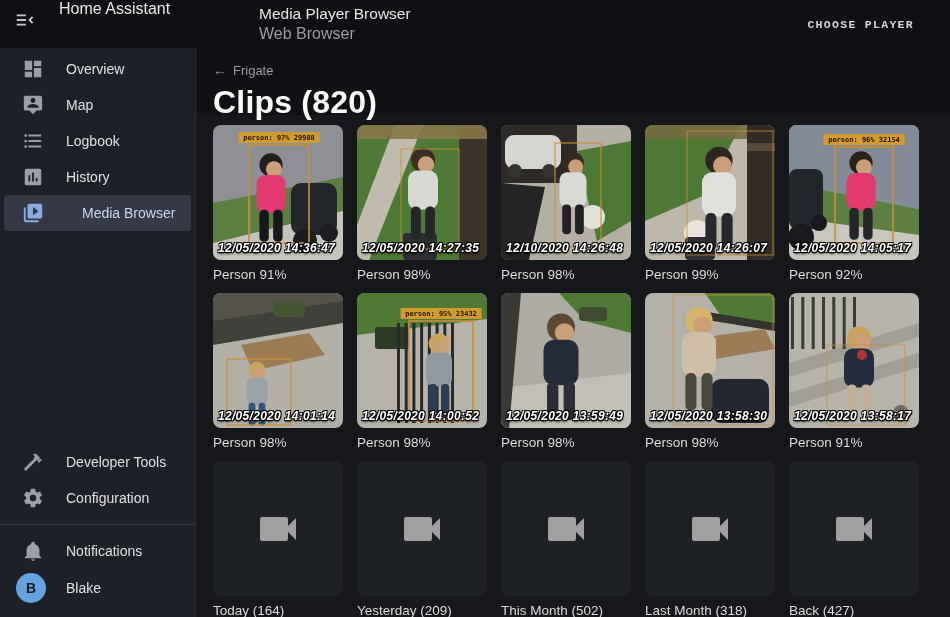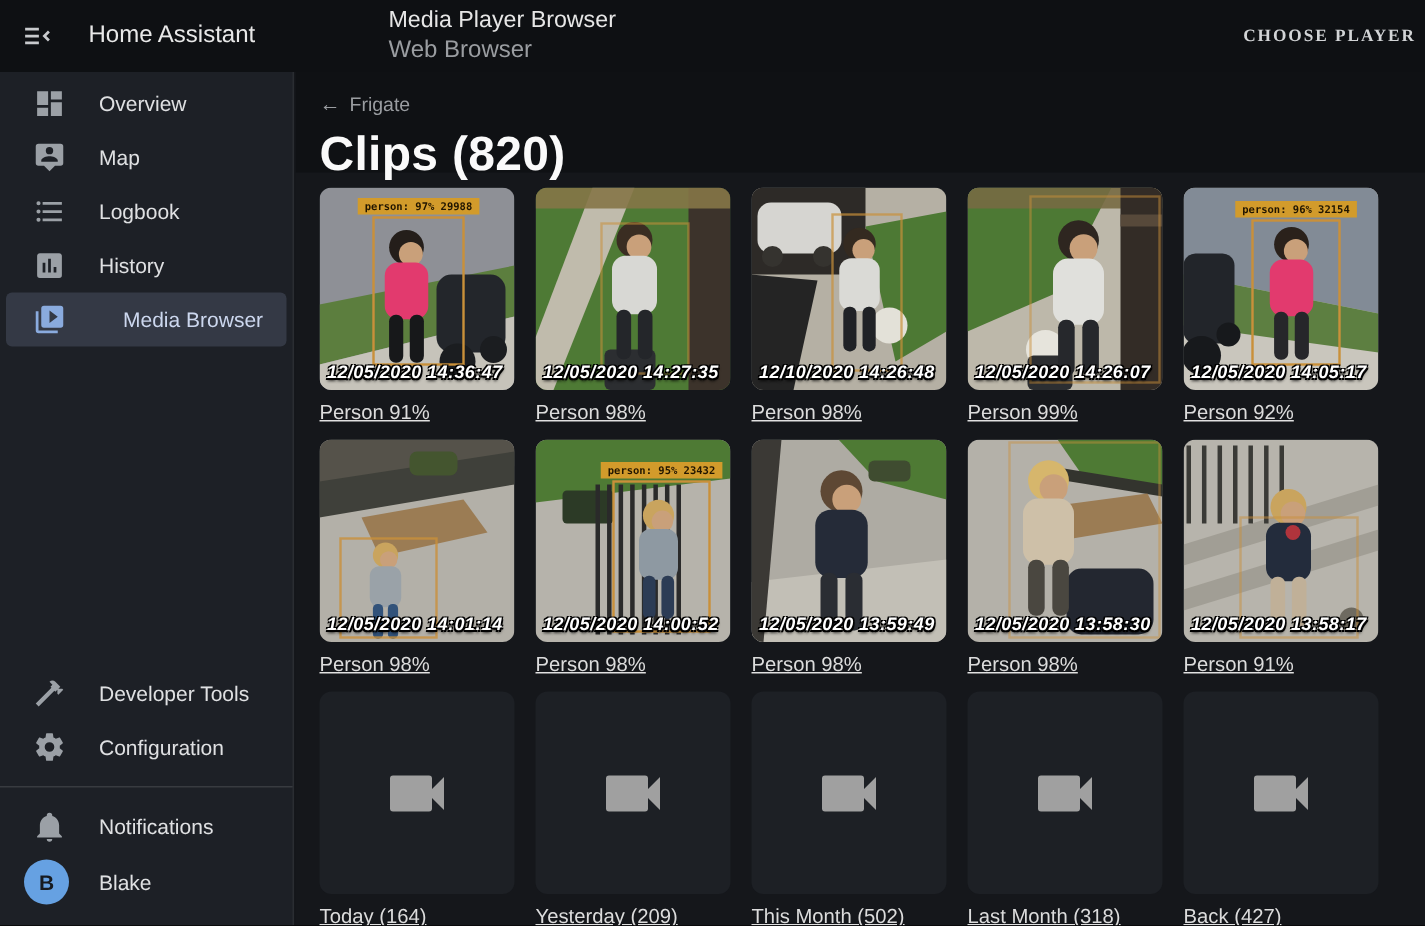--- a/index.html
+++ b/index.html
@@ -3,32 +3,32 @@
 <meta charset="utf-8">
 <style>
   html,body{margin:0;padding:0;background:#000;}
   .app{position:relative;width:950px;height:617px;overflow:hidden;
        font-family:"Liberation Sans","DejaVu Sans",sans-serif;
        background:#15171b;color:#e1e1e1;-webkit-font-smoothing:antialiased;}
 
   
   .topbar{position:absolute;left:0;top:0;width:950px;height:48px;background:#0e1013;
           display:flex;align-items:center;z-index:5;}
-  .topbar-left{width:196px;height:48px;display:flex;align-items:center;flex:0 0 auto;}
+  .topbar-left{width:196px;height:48px;display:flex;align-items:flex-start;flex:0 0 auto;}
   .menu-btn{width:40px;height:40px;margin-left:5px;border:none;background:transparent;
             display:flex;align-items:center;justify-content:center;cursor:pointer;padding:0;}
   .menu-btn svg{width:22px;height:22px;fill:#c8cacd;}
   .app-name{font-size:16px;color:#e8e8e8;font-weight:400;margin-left:14px;white-space:nowrap;}
   .title-block{margin-left:63px;line-height:1.15;}
   .title-main{font-size:15.5px;color:#e6e6e6;}
   .title-sub{font-size:16px;color:#9a9da1;margin-top:2px;}
   .topbar-spacer{flex:1;}
   .choose-player{background:transparent;border:none;color:#d2d4d6;font-size:11.5px;
-                 font-weight:bold;letter-spacing:1.3px;margin-right:0;cursor:pointer;
-                 font-family:Liberation Serif, serif;text-transform:uppercase;padding:8px 6px;}
+                 font-weight:bold;letter-spacing:1.3px;margin-right:30px;cursor:pointer;
+                 font-family:Liberation Mono, monospace;text-transform:uppercase;padding:8px 6px;}
 
   
   .sidebar{position:absolute;left:0;top:48px;width:196px;bottom:0;background:#1d2026;
            border-right:1px solid rgba(255,255,255,0.06);display:flex;flex-direction:column;
            box-sizing:border-box;padding-top:3px;}
   .nav-item{height:36px;display:flex;align-items:center;cursor:pointer;margin:0 4px;
             border-radius:4px;flex:0 0 auto;text-align:right;}
   .nav-item .nicon{width:24px;height:24px;margin-left:17px;flex:0 0 auto;
                    display:flex;align-items:center;justify-content:center;}
   .nav-item .nicon svg{width:22px;height:22px;fill:#9ba0a6;}
@@ -44,21 +44,21 @@
   .profile .nlabel{margin-left:20px;font-size:14px;color:#dfe0e2;font-weight:500;}
 
   
   .main{position:absolute;left:197px;top:48px;right:0;bottom:0;background:#15171b;overflow:hidden;}
   .content-header{background:#0f1114;padding:13px 0 4px 16px;height:50px;box-sizing:content-box;}
   .breadcrumb{display:inline-flex;align-items:center;color:#9a9da1;font-size:13px;cursor:pointer;}
   .breadcrumb .arr{margin-right:6px;font-size:14px;}
   .page-title{font-size:32px;font-weight:bold;color:#fafafa;margin-top:5px;letter-spacing:.2px;}
   .grid{padding:10px 0 0 16px;display:grid;grid-template-columns:repeat(5,130px);
         column-gap:14px;row-gap:10px;}
-  .cell{width:140px;text-decoration:underline;}
+  .cell{width:140px;}
   .thumb{position:relative;width:130px;height:135px;border-radius:8px;overflow:hidden;
          background:#23262b;cursor:pointer;}
   .thumb svg.scene{position:absolute;inset:0;display:block;}
   .ts{position:absolute;left:5px;right:14px;bottom:5px;font-size:12px;font-weight:800;
       font-style:italic;color:#fff;letter-spacing:.3px;white-space:nowrap;
       text-shadow:-1px -1px 0 #000,1px -1px 0 #000,-1px 1px 0 #000,1px 1px 0 #000,0 2px 2px rgba(0,0,0,.8);}
   .caption{margin-top:7px;font-size:13.5px;color:#dcdcdc;line-height:16px;white-space:nowrap;}
   .folder{background:#1d2025;display:flex;align-items:center;justify-content:center;}
   .folder svg{width:48px;height:48px;fill:#a0a0a0;}
 </style>

